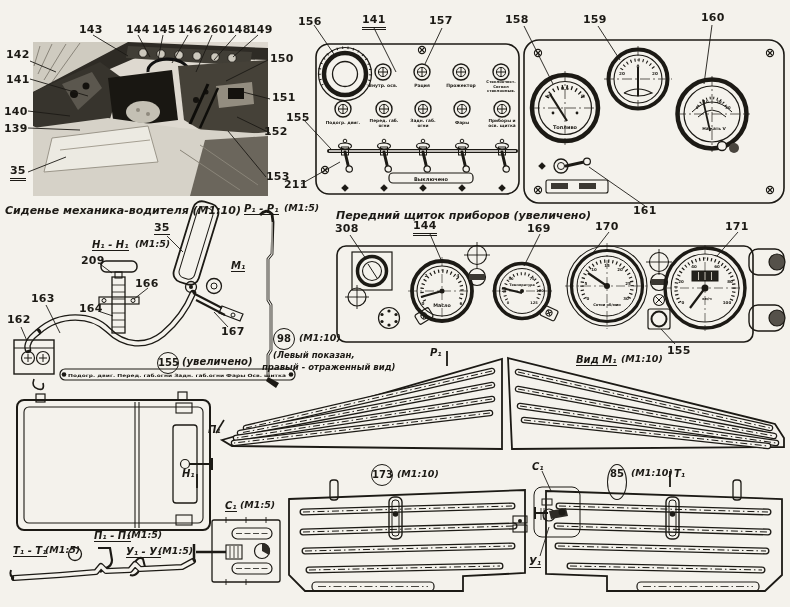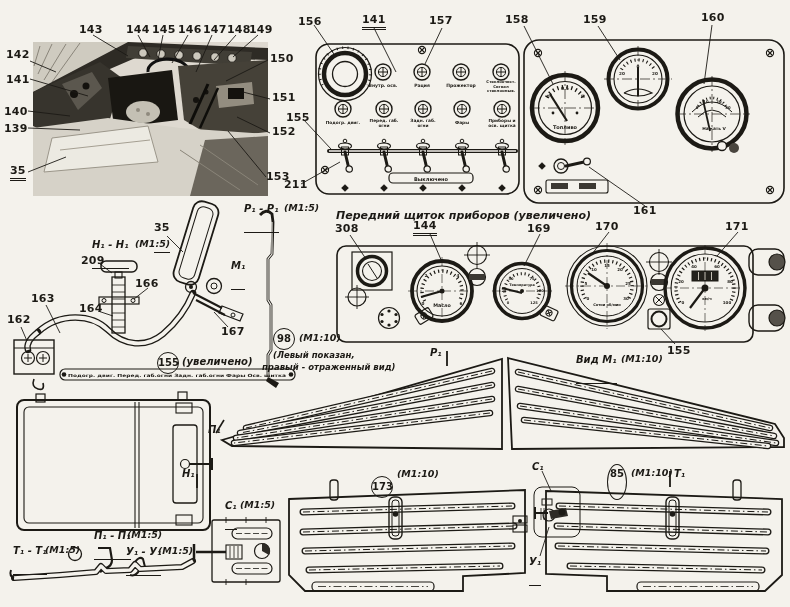--- a/index.html
+++ b/index.html
@@ -6,21 +6,21 @@
   html,body{background:#9a958c}
   #page{position:relative;width:790px;height:607px;margin:0 auto;background:#f4f2ec;
         font-family:"DejaVu Sans",sans-serif;color:#1c1a15;overflow:hidden}
   #art{position:absolute;left:0;top:0;overflow:visible}
   #art text{font-family:"DejaVu Sans",sans-serif;fill:#1c1a15;font-weight:bold}
   .co{position:absolute;font:700 11px/1.05 "DejaVu Sans",sans-serif;letter-spacing:.2px;white-space:nowrap}
   .ti{position:absolute;font:700 italic 11px/1.15 "DejaVu Sans",sans-serif;white-space:nowrap}
   .lbl{position:absolute;font:700 italic 10px/1.1 "DejaVu Sans",sans-serif;white-space:nowrap}
   .sc{position:absolute;font:700 italic 9.5px/1.1 "DejaVu Sans",sans-serif;white-space:nowrap}
   .note{position:absolute;font:italic 700 8.5px/1.45 "DejaVu Sans",sans-serif;white-space:nowrap}
-  .u{display:inline-block;border-bottom:1.2px solid #1c1a15;padding-bottom:18px}
+  .u{display:inline-block;border-bottom:1.2px solid #1c1a15;padding-bottom:0}
   .uu{display:inline-block;border-bottom:3px double #1c1a15;padding-bottom:1px}
   .badge{position:absolute;border:1.3px solid #1c1a15;border-radius:50%;text-align:center;
          font:700 10px/19px "DejaVu Sans",sans-serif;width:22px;height:22px}
   .badge.sm{width:20px;height:36px;line-height:17px}
 </style>
 </head>
 <body>
 
 <div id="page">
 
@@ -584,31 +584,31 @@
     <line x1="167" y1="236" x2="183" y2="252"></line>
     <line x1="542" y1="471" x2="551" y2="491"></line>
         <line x1="540" y1="556" x2="549" y2="527"></line>
   </g>
 </svg>
 
 <span class="co" style="left:79px;top:24px">143</span>
 <span class="co" style="left:126px;top:24px">144</span>
 <span class="co" style="left:152px;top:24px">145</span>
 <span class="co" style="left:178px;top:24px">146</span>
-<span class="co" style="left:203px;top:24px">147</span>
+<span class="co" style="left:203px;top:24px">260</span>
 <span class="co" style="left:227px;top:24px">148</span>
 <span class="co" style="left:249px;top:24px">149</span>
 <span class="co" style="left:6px;top:49px">142</span>
 <span class="co" style="left:6px;top:74px">141</span>
 <span class="co" style="left:4px;top:106px">140</span>
 <span class="co" style="left:4px;top:123px">139</span>
 <span class="co uu" style="left:10px;top:165px">35</span>
 <span class="co" style="left:270px;top:53px">150</span>
 <span class="co" style="left:272px;top:92px">151</span>
-<span class="co" style="left:272px;top:126px">152</span>
+<span class="co" style="left:264px;top:126px">152</span>
 <span class="co" style="left:266px;top:171px">153</span>
 
 <span class="co" style="left:298px;top:16px">156</span>
 <span class="co uu" style="left:362px;top:14px">141</span>
 <span class="co" style="left:429px;top:15px">157</span>
 <span class="co" style="left:286px;top:112px">155</span>
 <span class="co" style="left:284px;top:179px">211</span>
 
 <span class="co" style="left:505px;top:14px">158</span>
 <span class="co" style="left:583px;top:14px">159</span>
@@ -617,20 +617,21 @@
 
 <span class="ti" style="left:336px;top:210px">Передний щиток приборов (увеличено)</span>
 <span class="co" style="left:335px;top:223px">308</span>
 <span class="co uu" style="left:413px;top:220px">144</span>
 <span class="co" style="left:527px;top:223px">169</span>
 <span class="co" style="left:595px;top:221px">170</span>
 <span class="co" style="left:725px;top:221px">171</span>
 <span class="co" style="left:667px;top:345px">155</span>
 <span class="lbl" style="left:430px;top:347px">Р₁</span>
 
+<span class="ti" style="left:5px;top:205px">Сиденье механика-водителя (М1:10)</span>
 <span class="lbl u" style="left:92px;top:239px">Н₁ - Н₁</span>
 <span class="sc" style="left:135px;top:239px">(М1:5)</span>
 <span class="lbl u" style="left:244px;top:203px">Р₁ - Р₁</span>
 <span class="sc" style="left:284px;top:203px">(М1:5)</span>
 <span class="lbl u" style="left:231px;top:260px">М₁</span>
 <span class="co" style="left:81px;top:255px">209</span>
 <span class="co" style="left:135px;top:278px">166</span>
 <span class="co" style="left:79px;top:303px">164</span>
 <span class="co" style="left:31px;top:293px">163</span>
 <span class="co" style="left:7px;top:314px">162</span>
@@ -642,21 +643,21 @@
 <span class="note" style="left:262px;top:361px">правый - отраженный вид)</span>
 <span class="badge" style="left:157px;top:352px">155</span>
 <span class="lbl" style="left:182px;top:356px">(увеличено)</span>
 
 <span class="lbl u" style="left:576px;top:354px">Вид М₁</span>
 <span class="sc" style="left:621px;top:354px">(М1:10)</span>
 
 <span class="lbl" style="left:208px;top:424px">П₁</span>
 <span class="lbl" style="left:182px;top:468px">Н₁</span>
 
-<span class="badge" style="left:371px;top:476px">173</span>
+<span class="badge" style="left:371px;top:464px">173</span>
 <span class="sc" style="left:397px;top:469px">(М1:10)</span>
 <span class="badge sm" style="left:607px;top:464px">85</span>
 <span class="sc" style="left:631px;top:468px">(М1:10)</span>
 <span class="lbl" style="left:674px;top:468px">Т₁</span>
 <span class="lbl" style="left:532px;top:461px">С₁</span>
 <span class="lbl u" style="left:529px;top:556px">У₁</span>
 
 <span class="lbl u" style="left:13px;top:545px">Т₁ - Т₁</span>
 <span class="sc" style="left:45px;top:545px">(М1:5)</span>
 <span class="lbl u" style="left:94px;top:530px">П₁ - П₁</span>

